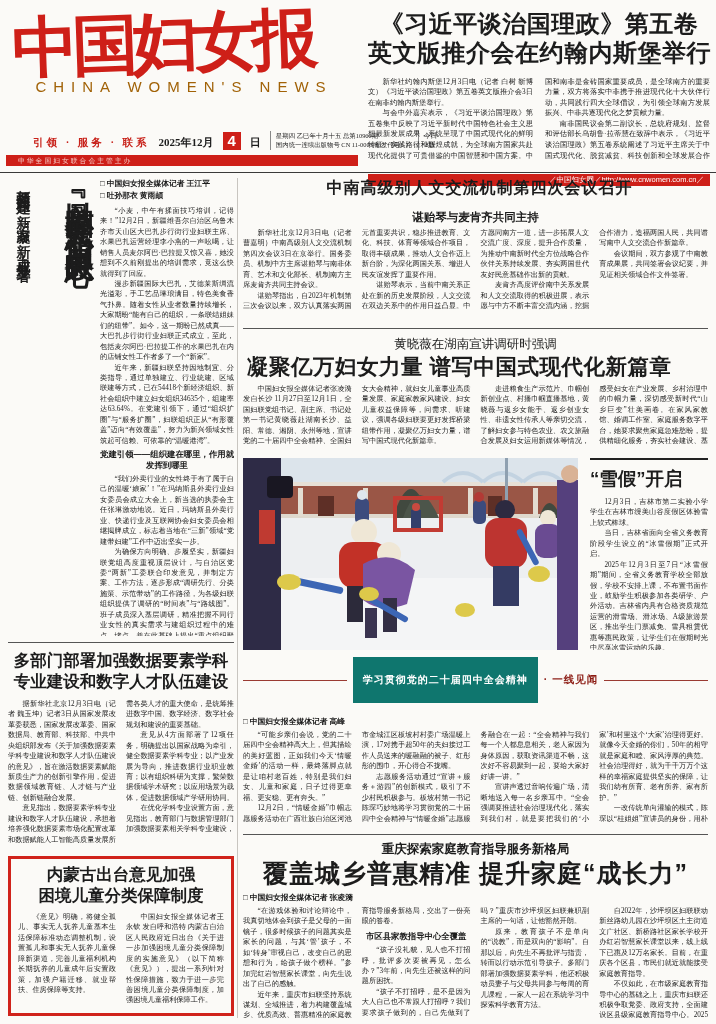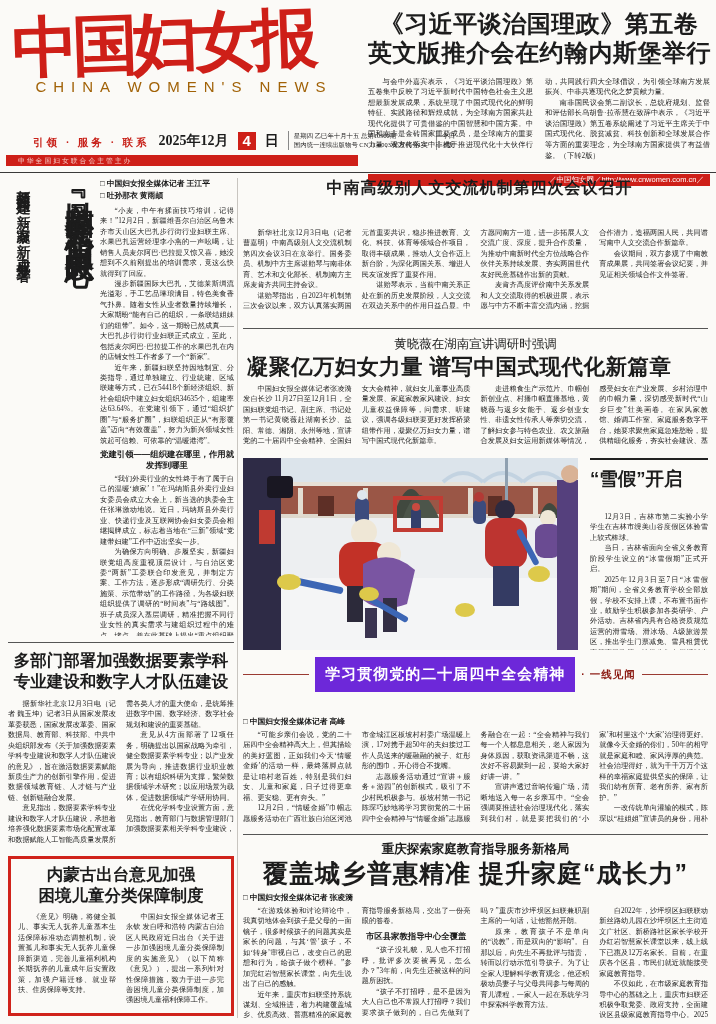--- a/index.html
+++ b/index.html
@@ -9,21 +9,21 @@
   .sans{font-family:"Liberation Sans","DejaVu Sans",sans-serif;}
 
   
   .masthead{position:absolute;left:0;top:0;width:716px;height:172px;}
   .mast-left{position:absolute;left:6px;top:0;width:356px;height:172px;}
   .logo{color:#ce1f18;font-weight:900;font-size:66px;line-height:1.0;letter-spacing:-6px;
         transform:rotate(-2deg);white-space:nowrap;padding:10px 0 0 6px;font-family:"Liberation Serif",serif;}
   .logo-en{color:#a16207;font-size:15px;letter-spacing:7px;text-align:center;margin-top:2px;font-family:"Liberation Sans",sans-serif;}
   .mast-info{position:absolute;left:0;bottom:22px;width:356px;display:flex;align-items:flex-end;gap:9px;margin-left:27px;}
   .slogan{color:#c8221a;font-weight:bold;font-size:10.5px;letter-spacing:3px;white-space:nowrap;}
-  .date-part{font-weight:bold;font-size:14px;white-space:nowrap;}
+  .date-part{font-weight:bold;font-size:11px;white-space:nowrap;}
   .day-badge{background:#ce1f18;color:#fff;font-weight:bold;font-size:15px;padding:1px 5px;line-height:1.1;}
   .issue-block{border-left:1px solid #888;padding-left:5px;font-size:6.4px;line-height:1.5;white-space:nowrap;}
   .edition-block{border-left:1px solid #888;padding-left:5px;font-size:6.8px;line-height:1.4;text-align:center;white-space:nowrap;}
   .organizer-bar{position:absolute;left:0;bottom:6px;width:352px;height:11px;background:#ce1f18;
         color:#f7c9c4;font-size:6.8px;letter-spacing:2px;line-height:11px;padding-left:12px;box-sizing:border-box;}
 
   .mast-right{position:absolute;left:368px;top:10px;width:342px;}
   .lead-headline{font-size:24px;font-weight:900;line-height:1.22;text-align:center;letter-spacing:0.5px;white-space:nowrap;}
   .lead-body{margin-top:8px;height:92px;overflow:hidden;column-count:2;column-gap:12px;
         font-size:7.3px;line-height:1.45;text-align:justify;}
@@ -69,25 +69,25 @@
   .zn-body{position:absolute;top:50px;left:0;width:465px;height:90px;}
   .rule1{position:absolute;top:150px;left:0;width:465px;border-top:1px solid #555;}
 
   .nj-kicker{position:absolute;top:158px;left:0;width:465px;font-size:12.5px;font-weight:normal;text-align:center;font-family:"Liberation Sans",sans-serif;}
   .nj-headline{position:absolute;top:174px;left:4px;width:465px;font-size:21.5px;font-weight:700;text-align:left;
         letter-spacing:0.5px;white-space:nowrap;font-family:"Liberation Sans",sans-serif;}
   .nj-body{position:absolute;top:206px;left:0;width:465px;height:68px;}
 
   .photo-wrap{position:absolute;top:280px;left:0;width:335px;height:192px;background:#dfe5ea;overflow:hidden;}
   .snow-col{position:absolute;top:280px;left:347px;width:118px;height:192px;border-top:2px solid #222;padding-top:2px;box-sizing:border-box;overflow:hidden;}
-  .snow-title{font-size:18.5px;font-weight:900;margin:4px 0 21px 0;font-family:"Liberation Sans",sans-serif;}
+  .snow-title{font-size:18.5px;font-weight:900;margin:4px 0 6px 0;font-family:"Liberation Sans",sans-serif;}
 
   .banner-row{position:absolute;top:479px;left:0;width:465px;display:flex;align-items:center;gap:6px;}
   .banner-line{flex:1;border-top:1px solid #9a3a32;}
-  .banner-box{background:#6d28d9;color:#fff;font-size:15px;font-weight:bold;padding:8px 10px;letter-spacing:1px;font-family:"Liberation Sans",sans-serif;}
+  .banner-box{background:#0f766e;color:#fff;font-size:10px;font-weight:bold;padding:16px 10px;letter-spacing:1px;font-family:"Liberation Sans",sans-serif;}
   .banner-tail{color:#8b1a12;font-size:10.5px;font-weight:bold;letter-spacing:1px;font-family:"Liberation Sans",sans-serif;}
 
   .xw-headline{position:absolute;top:500px;left:0;width:465px;font-size:28px;font-weight:900;text-align:center;
         letter-spacing:2px;white-space:nowrap;font-family:"Liberation Sans",sans-serif;}
   .xw-byline{position:absolute;top:538px;left:0;}
   .xw-body{position:absolute;top:552px;left:0;width:465px;height:96px;}
   .rule2{position:absolute;top:656px;left:0;width:465px;border-top:1px solid #555;}
 
   .cq-kicker{position:absolute;top:663px;left:0;width:465px;font-size:12.5px;font-weight:bold;text-align:center;font-family:"Liberation Sans",sans-serif;}
   .cq-headline{position:absolute;top:679px;left:0;width:465px;font-size:25px;font-weight:900;text-align:center;
@@ -120,20 +120,21 @@
       </div>
       <div class="organizer-bar sans">中华全国妇女联合会主管主办</div>
     </div>
 
     <div class="mast-right">
       <div class="lead-headline">
         <div>《习近平谈治国理政》第五卷</div>
         <div>英文版推介会在约翰内斯堡举行</div>
       </div>
       <div class="lead-body paras">
+          <p>新华社约翰内斯堡12月3日电（记者 白树 靳博文）《习近平谈治国理政》第五卷英文版推介会3日在南非约翰内斯堡举行。</p>
           <p>与会中外嘉宾表示，《习近平谈治国理政》第五卷集中反映了习近平新时代中国特色社会主义思想最新发展成果，系统呈现了中国式现代化的鲜明特征、实践路径和辉煌成就，为全球南方国家共赴现代化提供了可贵借鉴的中国智慧和中国方案。中国和南非是金砖国家重要成员，是全球南方的重要力量，双方将落实中非携手推进现代化十大伙伴行动，共同践行四大全球倡议，为引领全球南方发展振兴、中非共逐现代化之梦贡献力量。</p>
           <p>南非国民议会第二副议长，总统府规划、监督和评估部长乌胡鲁·拉蒂慧在致辞中表示，《习近平谈治国理政》第五卷系统阐述了习近平主席关于中国式现代化、脱贫减贫、科技创新和全球发展合作等方面的重要理念，为全球南方国家提供了有益借鉴。（下转2版）</p>
         </div>
       <div class="website-bar">／中国妇女网／http://www.cnwomen.com.cn／</div>
     </div>
   </div>
   <div class="mast-rule"></div>
 
   <div class="left-col">
 
@@ -181,20 +182,21 @@
           <p>中国妇女报全媒体记者王永钦 发自呼和浩特 内蒙古自治区人民政府近日出台《关于进一步加强困境儿童分类保障制度的实施意见》（以下简称《意见》），提出一系列针对性保障措施，致力于进一步完善困境儿童分类保障制度，加强困境儿童福利保障工作。</p>
         </div>
     </div>
   </div>
 
   <div class="vdivider"></div>
 
   <div class="right-col">
 
     <div class="zn-headline">中南高级别人文交流机制第四次会议召开</div>
+    <div class="zn-subhead">谌贻琴与麦肯齐共同主持</div>
     <div class="zn-body body-sm cols4 paras">
         <p>新华社北京12月3日电（记者 曹嘉明）中南高级别人文交流机制第四次会议3日在京举行。国务委员、机制中方主席谌贻琴与南非体育、艺术和文化部长、机制南方主席麦肯齐共同主持会议。</p>
         <p>谌贻琴指出，自2023年机制第三次会议以来，双方认真落实两国元首重要共识，稳步推进教育、文化、科技、体育等领域合作项目，取得丰硕成果，推动人文合作迈上新台阶，为深化两国关系、增进人民友谊发挥了重要作用。</p>
         <p>谌贻琴表示，当前中南关系正处在新的历史发展阶段，人文交流在双边关系中的作用日益凸显。中方愿同南方一道，进一步拓展人文交流广度、深度，提升合作质量，为推动中南新时代全方位战略合作伙伴关系持续发展、夯实两国世代友好民意基础作出新的贡献。</p>
         <p>麦肯齐高度评价南中关系发展和人文交流取得的积极进展，表示愿与中方不断丰富交流内涵，挖掘合作潜力，造福两国人民，共同谱写南中人文交流合作新篇章。</p>
         <p>会议期间，双方参观了中南教育成果展，共同签署会议纪要，并见证相关领域合作文件签署。</p>
       </div>
     <div class="rule1"></div>
 
     <div class="nj-kicker">黄晓薇在湖南宣讲调研时强调</div>
@@ -296,21 +298,21 @@
     <div class="cq-byline byline">□ 中国妇女报全媒体记者 张凌漪</div>
     <div class="cq-body body-sm cols4">
       <div class="paras">
           <p>“在游戏体验和讨论辩论中，我真切地体会到孩子是父母的一面镜子，很多时候孩子的问题其实是家长的问题，与其‘管’孩子，不如‘转身’审视自己，改变自己的思想和行为，给孩子做个榜样。”参加完红岩智慧家长课堂，向先生说出了自己的感触。</p>
           <p>近年来，重庆市妇联坚持系统谋划、全域推进，着力构建覆盖城乡、优质高效、普惠精准的家庭教育指导服务新格局，交出了一份亮眼的答卷。</p>
         </div>
       <div class="col-subhead">市区县家教指导中心全覆盖</div>
       <div class="paras">
           <p>“孩子没礼貌，见人也不打招呼，批评多次要被再见，怎么办？”3年前，向先生还被这样的问题所困扰。</p>
           <p>“孩子不打招呼，是不是因为大人自己也不常跟人打招呼？我们要求孩子做到的，自己先做到了吗？”重庆市沙坪坝区妇联兼职副主席的一句话，让他豁然开朗。</p>
-          <p>原来，教育孩子不是单向的“说教”，而是双向的“影响”。自那以后，向先生不再批评与指责，转而以行动示范引导孩子。为了让全家人理解科学教育观念，他还积极动员妻子与父母共同参与每周的育儿课程，一家人一起在系统学习中探索科学教育方法。</p>
+          <p>原来，教育孩子不是单向的“说教”，而是双向的“影响”。自那以后，向先生不再批评与指责，转而以行动示范引导孩子。多部门部署加强数据要素学科，他还积极动员妻子与父母共同参与每周的育儿课程，一家人一起在系统学习中探索科学教育方法。</p>
           <p>自2022年，沙坪坝区妇联联动新丝路幼儿园在沙坪坝区土主街道文广社区、新桥路社区家长学校开办红岩智慧家长课堂以来，线上线下已惠及12万名家长。目前，在重庆各个区县，市民们就近就能接受家庭教育指导。</p>
           <p>不仅如此，在市级家庭教育指导中心的基础之上，重庆市妇联还积极争取党委、政府支持，全面建设区县级家庭教育指导中心。2025年7月，全市所有区县均实现全覆盖，增强专业工作力量81人，每年市级财政转移支付200余万元，区县配套经费项目化推进。目前，作为全国唯一一地，重庆实现了家教指导中心正式机构编制全覆盖。</p>
         </div>
 
     </div>
   </div>
 
 </div>
 
 </body></html>

